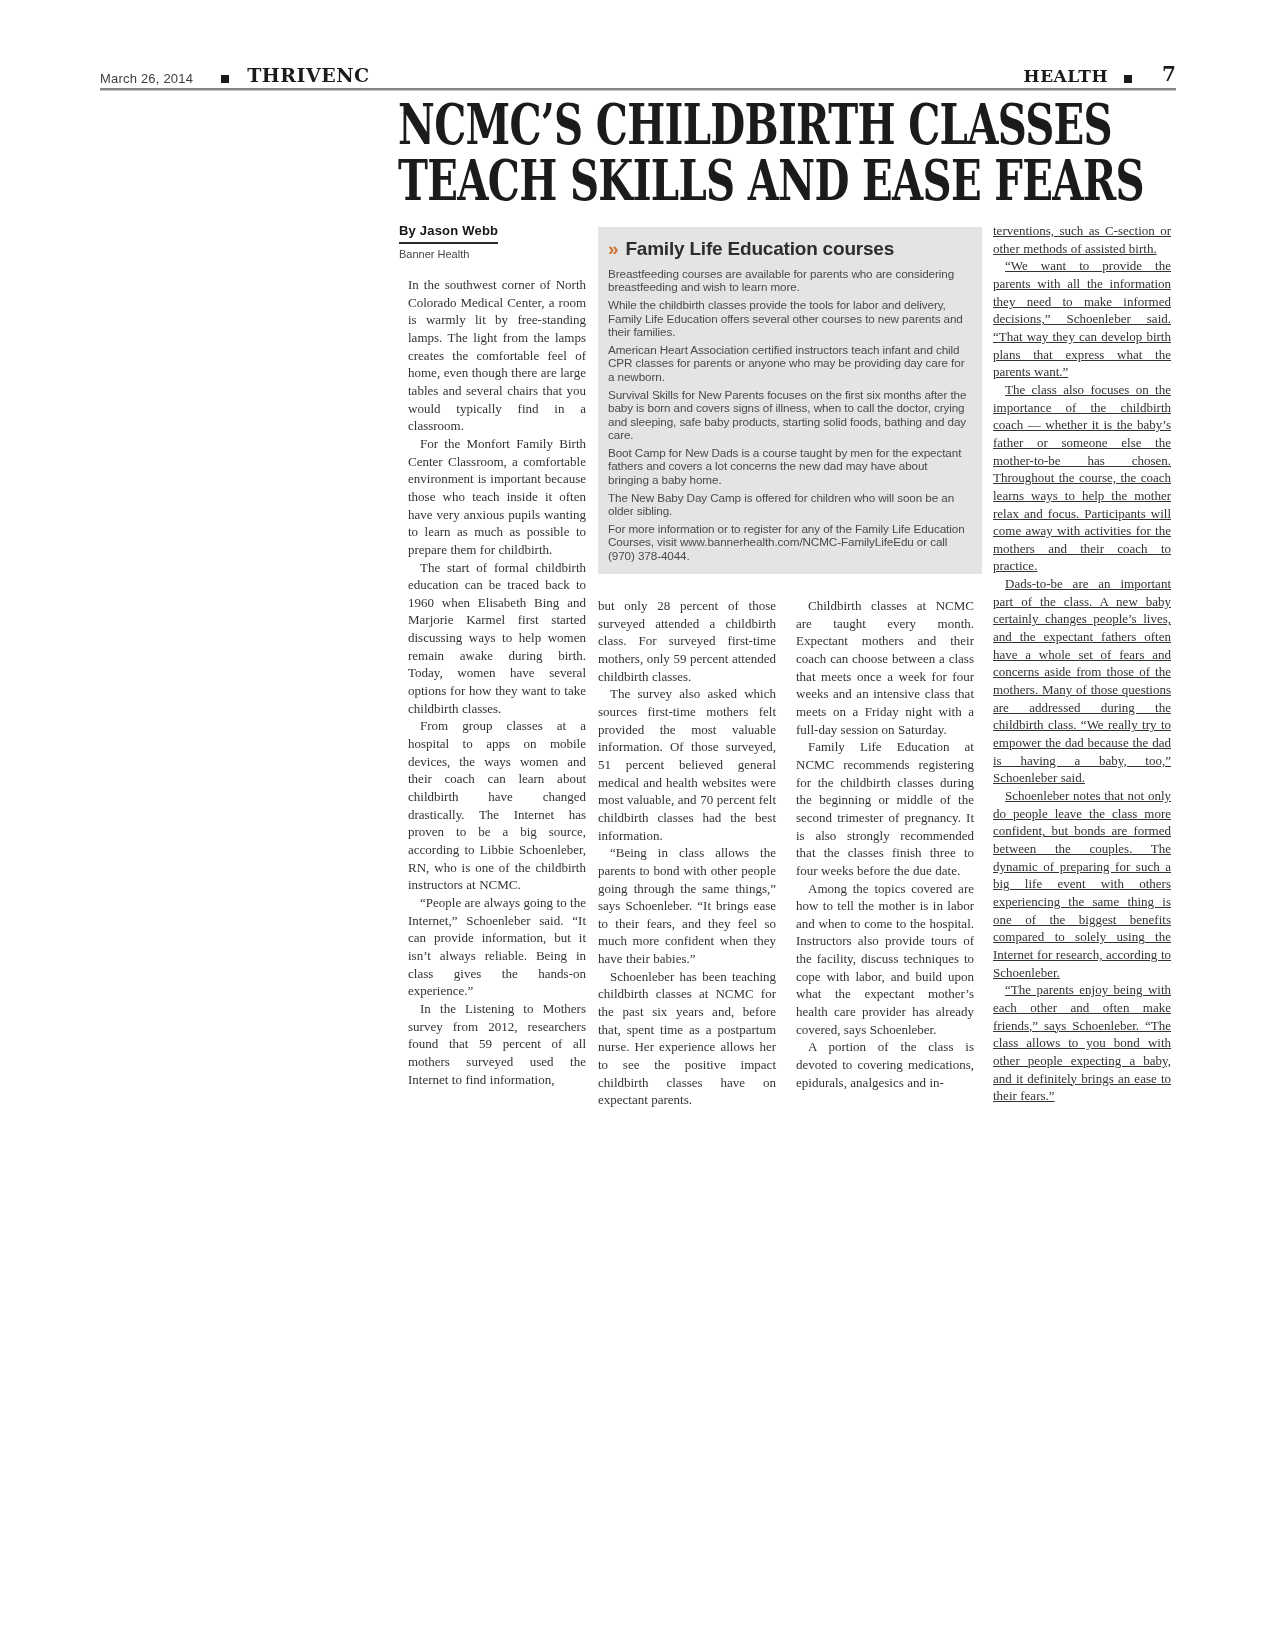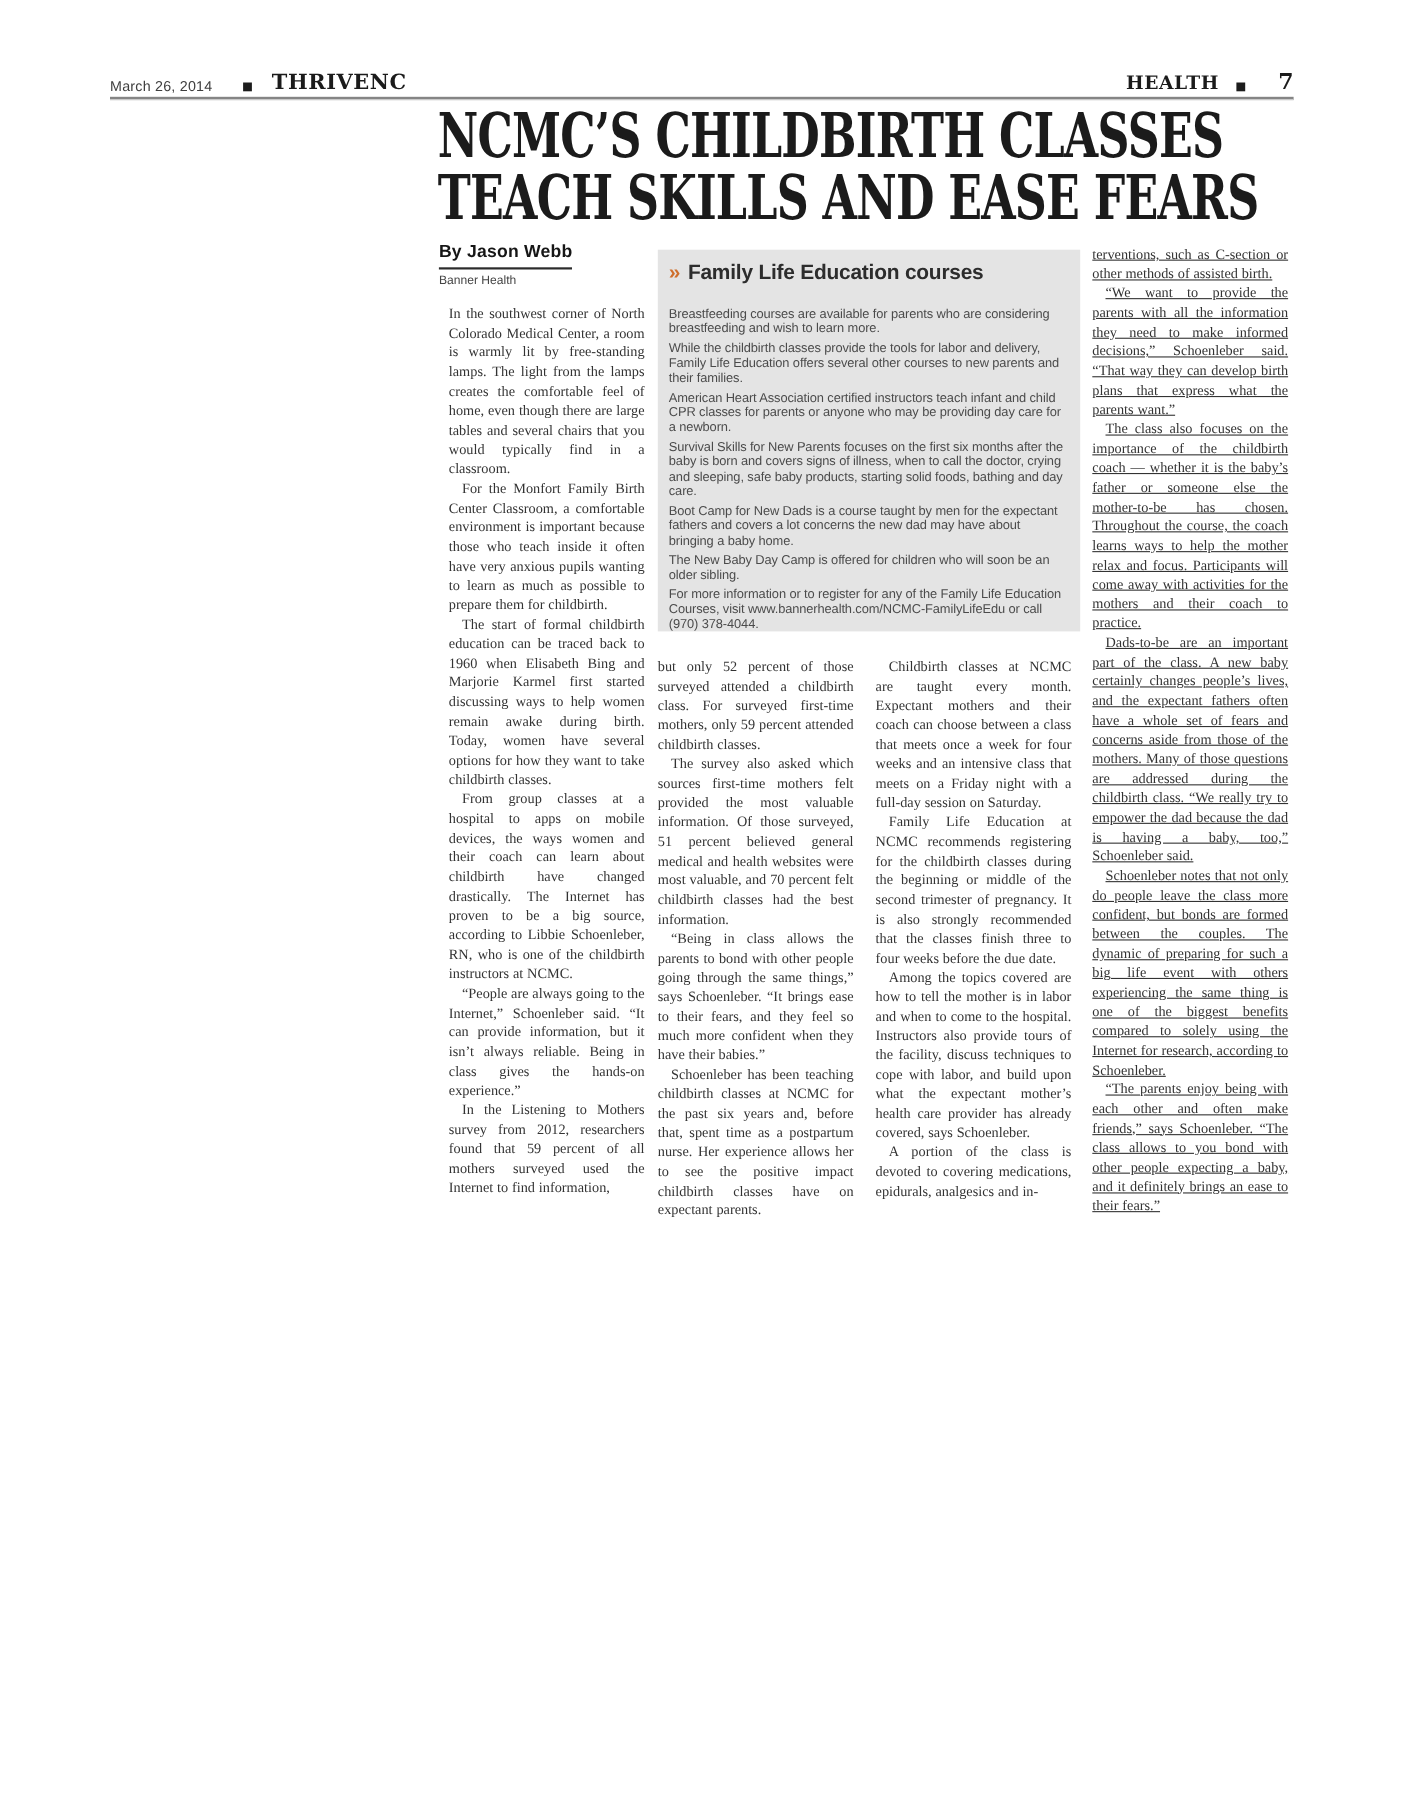--- a/index.html
+++ b/index.html
@@ -20,29 +20,29 @@
   .mast-rule{position:absolute;left:100px;top:88px;width:1076px;height:2px;background:#858585;border-bottom:1px solid #c9c9c9;}
 
   
   .headline{position:absolute;left:398px;top:96px;margin:0;font-family:"DejaVu Serif",serif;
             font-weight:800;color:#1b1b1b;}
   .hl{display:block;white-space:nowrap;font-size:56px;line-height:56px;letter-spacing:-1px;
       transform:scaleX(0.72);transform-origin:0 50%;}
 
   
   .byline{position:absolute;left:399px;top:221px;font-family:"Liberation Sans",sans-serif;}
-  .by-name{display:inline-block;font-weight:700;font-size:16px;color:#161616;
+  .by-name{display:inline-block;font-weight:700;font-size:13px;color:#161616;
            padding-bottom:4px;border-bottom:2.5px solid #2b2b2b;letter-spacing:.2px;}
   .by-org{font-size:11px;color:#454545;margin-top:4px;}
 
   
   .sidebox{position:absolute;left:598px;top:227px;width:384px;height:347px;background:#e4e4e4;
            box-sizing:border-box;padding:11px 14px 8px 10px;overflow:hidden;
            font-family:"Liberation Sans",sans-serif;}
-  .side-title{font-weight:700;font-size:19px;line-height:22px;color:#2d2d2d;letter-spacing:-.2px;margin-bottom:19px;}
+  .side-title{font-weight:700;font-size:19px;line-height:22px;color:#2d2d2d;letter-spacing:-.2px;margin-bottom:7px;}
   .chev{color:#cf6f2d;margin-right:7px;}
   .side-item{margin:0 0 4.5px 0;font-size:11.7px;line-height:13.4px;color:#4b4b4b;letter-spacing:-.1px;}
 
   
   .col{position:absolute;width:178px;font-family:"Liberation Serif",serif;font-size:13px;
        line-height:17.65px;color:#333333;text-align:justify;
        hyphens:auto;-webkit-hyphens:auto;word-spacing:.2px;}
   .col p{margin:0;text-indent:12px;}
   .col p.np{text-indent:0;}
   #col1{left:408px;top:276px;}
@@ -96,21 +96,21 @@
 
   <div class="col" id="col1">
       <p class="np">In the southwest corner of North Colorado Medical Center, a room is warmly lit by free-standing lamps. The light from the lamps creates the comfortable feel of home, even though there are large tables and several chairs that you would typically find in a classroom.</p>
       <p>For the Monfort Family Birth Center Classroom, a comfortable environment is important because those who teach inside it often have very anxious pupils wanting to learn as much as possible to prepare them for childbirth.</p>
       <p>The start of formal childbirth education can be traced back to 1960 when Elisabeth Bing and Marjorie Karmel first started discussing ways to help women remain awake during birth. Today, women have several options for how they want to take childbirth classes.</p>
       <p>From group classes at a hospital to apps on mobile devices, the ways women and their coach can learn about childbirth have changed drastically. The Internet has proven to be a big source, according to Libbie Schoenleber, RN, who is one of the childbirth instructors at NCMC.</p>
       <p>“People are always going to the Internet,” Schoenleber said. “It can provide information, but it isn’t always reliable. Being in class gives the hands-on experience.”</p>
       <p>In the Listening to Mothers survey from 2012, researchers found that 59 percent of all mothers surveyed used the Internet to find information,</p>
     </div>
   <div class="col" id="col2">
-      <p class="np">but only 52 percent of those surveyed attended a childbirth class. For surveyed first-time mothers, only 59 percent attended childbirth classes.</p>
+      <p class="np">but only 28 percent of those surveyed attended a childbirth class. For surveyed first-time mothers, only 59 percent attended childbirth classes.</p>
       <p>The survey also asked which sources first-time mothers felt provided the most valuable information. Of those surveyed, 51 percent believed general medical and health websites were most valuable, and 70 percent felt childbirth classes had the best information.</p>
       <p>“Being in class allows the parents to bond with other people going through the same things,” says Schoenleber. “It brings ease to their fears, and they feel so much more confident when they have their babies.”</p>
       <p>Schoenleber has been teaching childbirth classes at NCMC for the past six years and, before that, spent time as a postpartum nurse. Her experience allows her to see the positive impact childbirth classes have on expectant parents.</p>
     </div>
   <div class="col" id="col3">
       <p>Childbirth classes at NCMC are taught every month. Expectant mothers and their coach can choose between a class that meets once a week for four weeks and an intensive class that meets on a Friday night with a full-day session on Saturday.</p>
       <p>Family Life Education at NCMC recommends registering for the childbirth classes during the beginning or middle of the second trimester of pregnancy. It is also strongly recommended that the classes finish three to four weeks before the due date.</p>
       <p>Among the topics covered are how to tell the mother is in labor and when to come to the hospital. Instructors also provide tours of the facility, discuss techniques to cope with labor, and build upon what the expectant mother’s health care provider has already covered, says Schoenleber.</p>
       <p>A portion of the class is devoted to covering medications, epidurals, analgesics and in-</p>
     </div>

